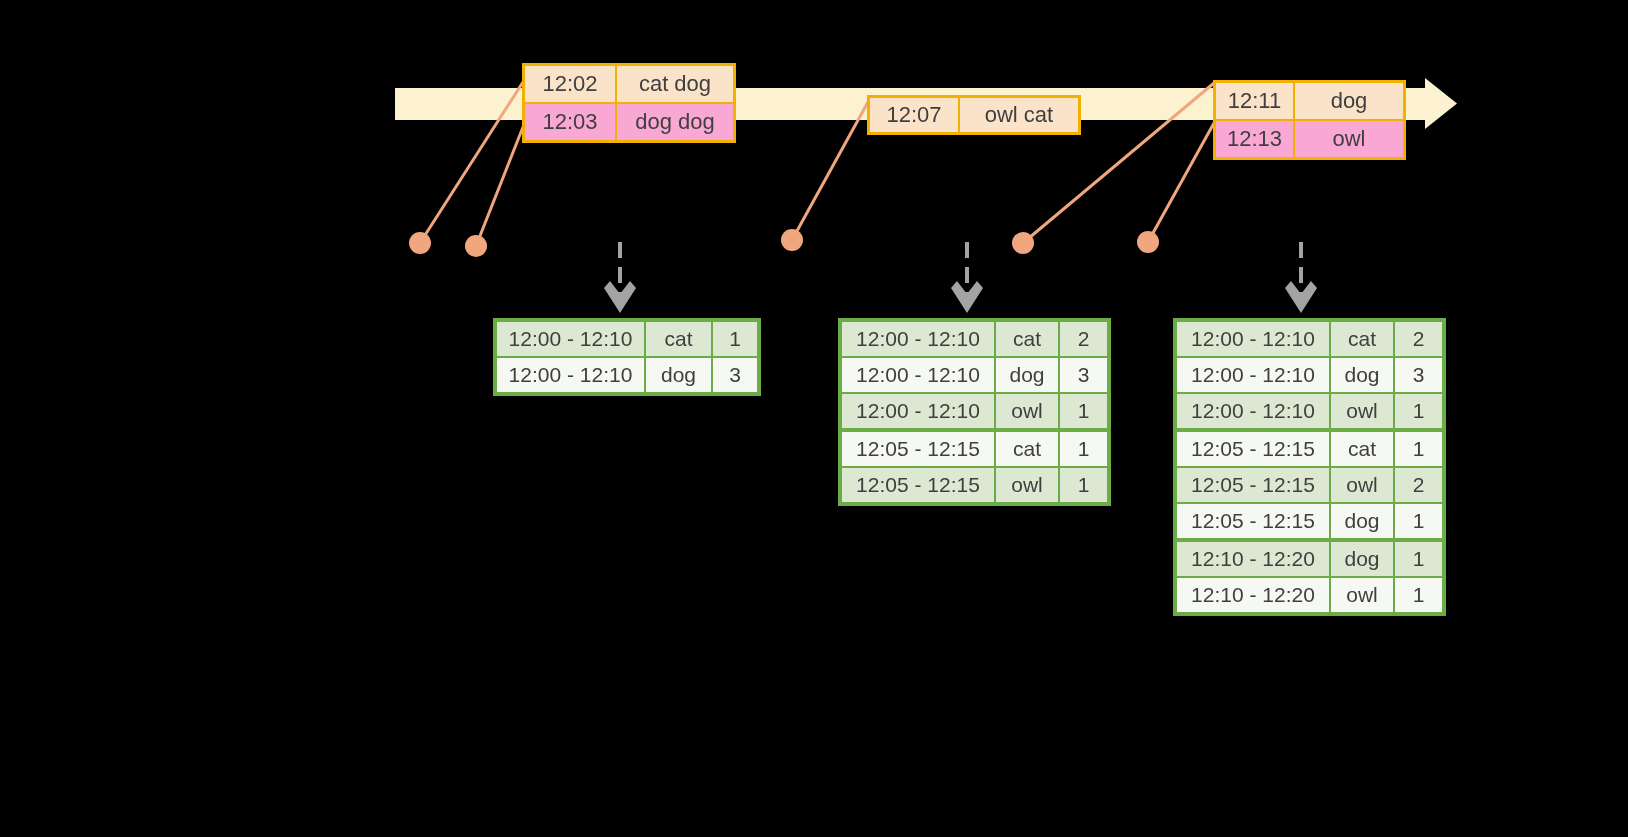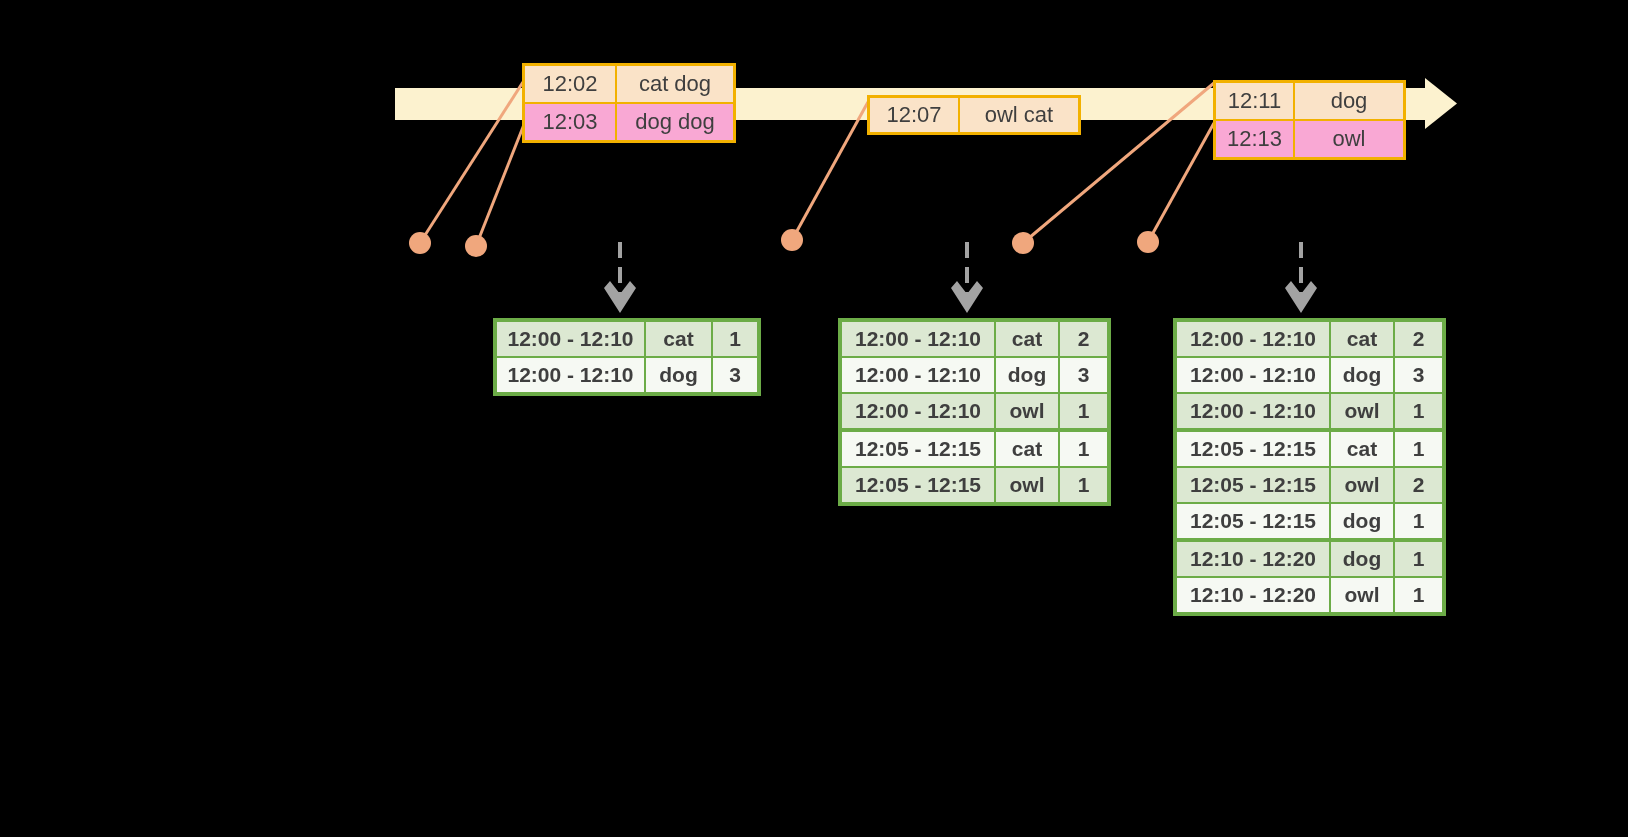--- a/index.html
+++ b/index.html
@@ -15,21 +15,21 @@
     text-align:center;vertical-align:middle;color:#3F3F3F;
     overflow:hidden;white-space:nowrap;padding:0 2px;
   }
   
   .event-table{border:3px solid #F2B100;}
   .event-table td{
     border:2px solid #F2B100;background:#f9a8d4;font-size:22px;height:36px;
   }
   .event-table tr.band td{background:#FAE3C8;}
   
-  .result-table{border:4px solid #6CAC47;font-weight:bold;}
+  .result-table{border:4px solid #6CAC47;}
   .result-table td{
     border:2px solid #6CAC47;background:#F6F9F3;font-size:21px;height:34px;
   }
   .result-table tr.band td{background:#DCE8D2;}
   .result-table tr.group-sep td{border-top-width:4px;}
   
   #events-1{left:522px;top:63px;}
   #events-1 .c0{width:86px}  #events-1 .c1{width:112px}
   #events-2{left:867px;top:95px;}
   #events-2 .c0{width:84px}  #events-2 .c1{width:114px}

